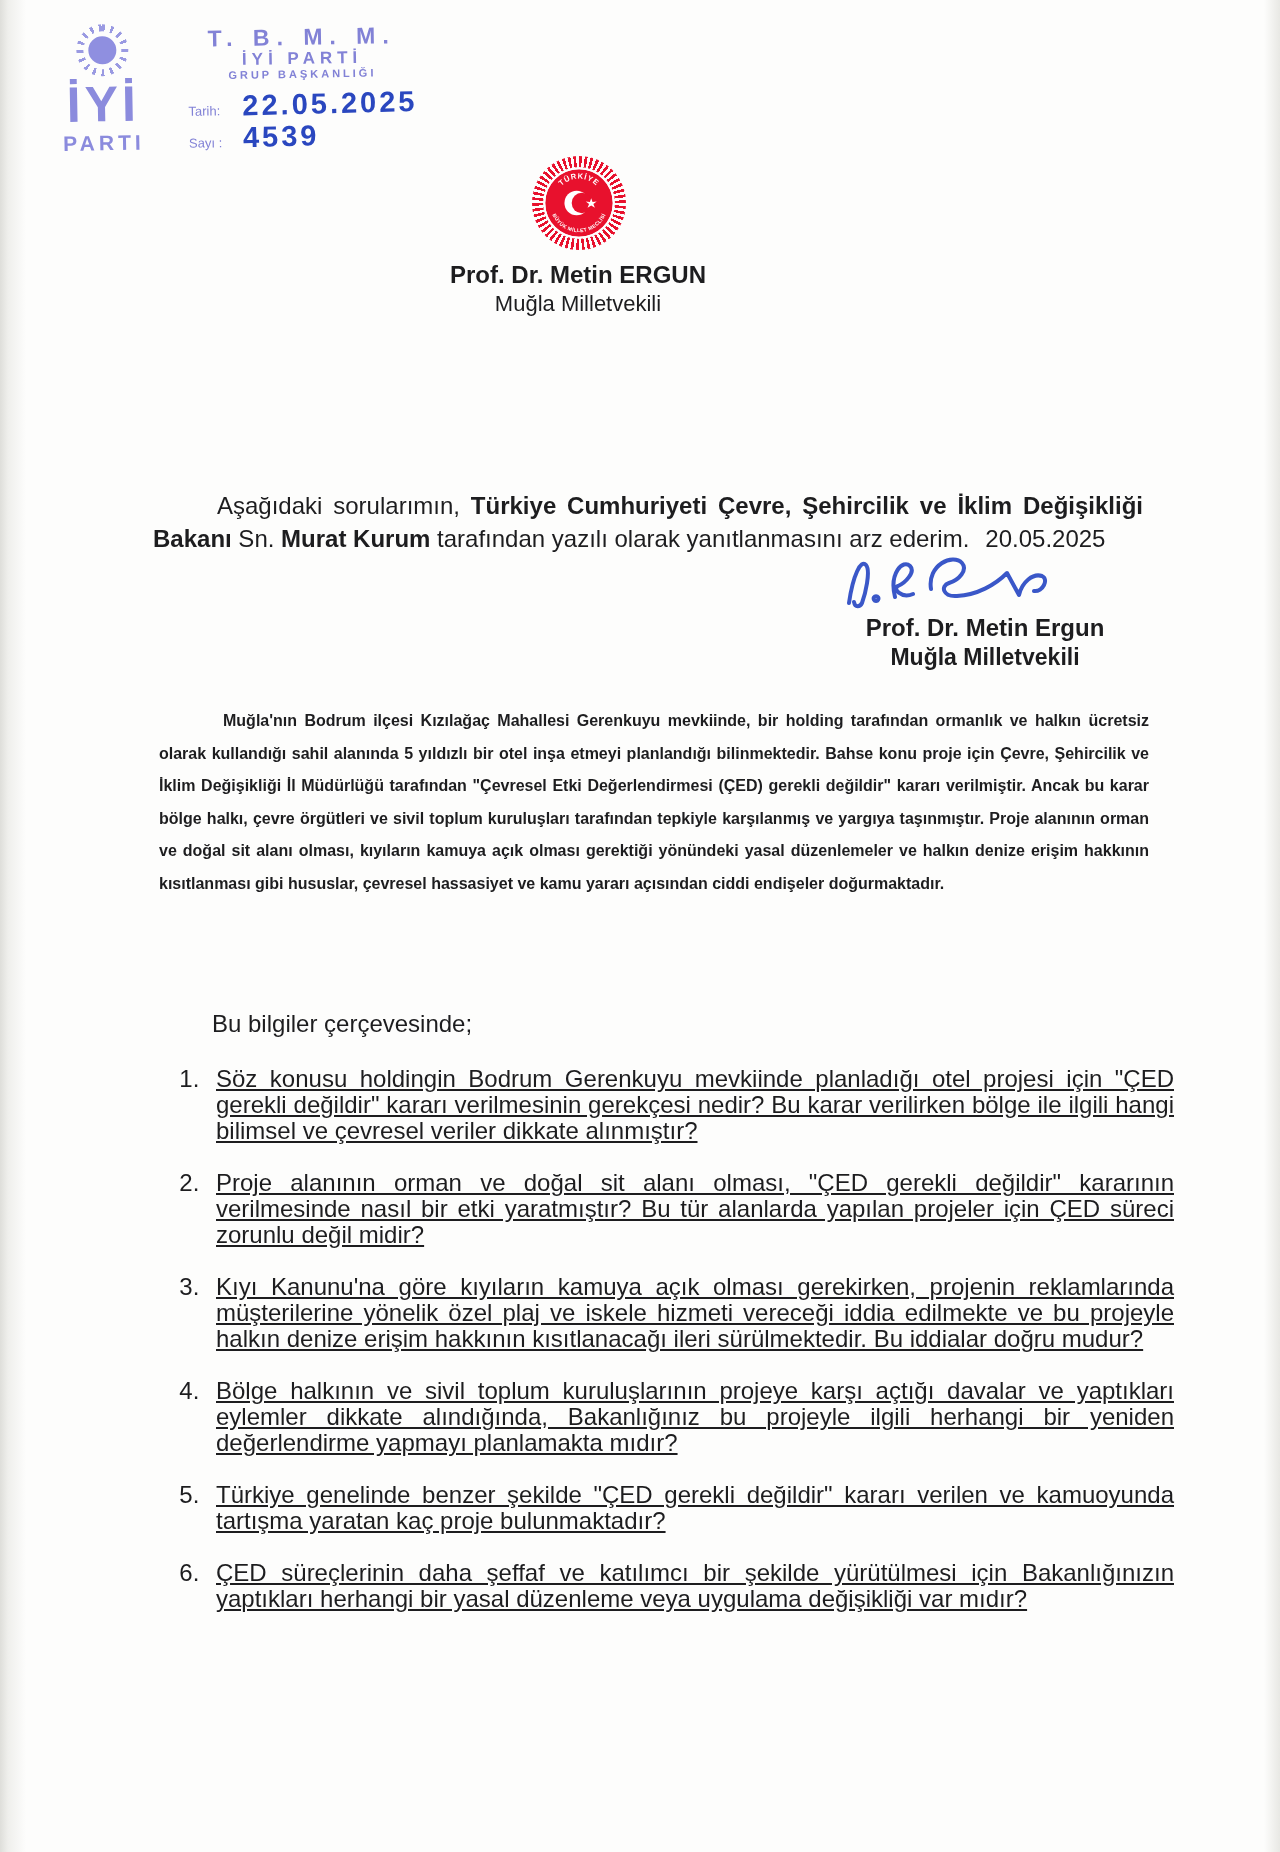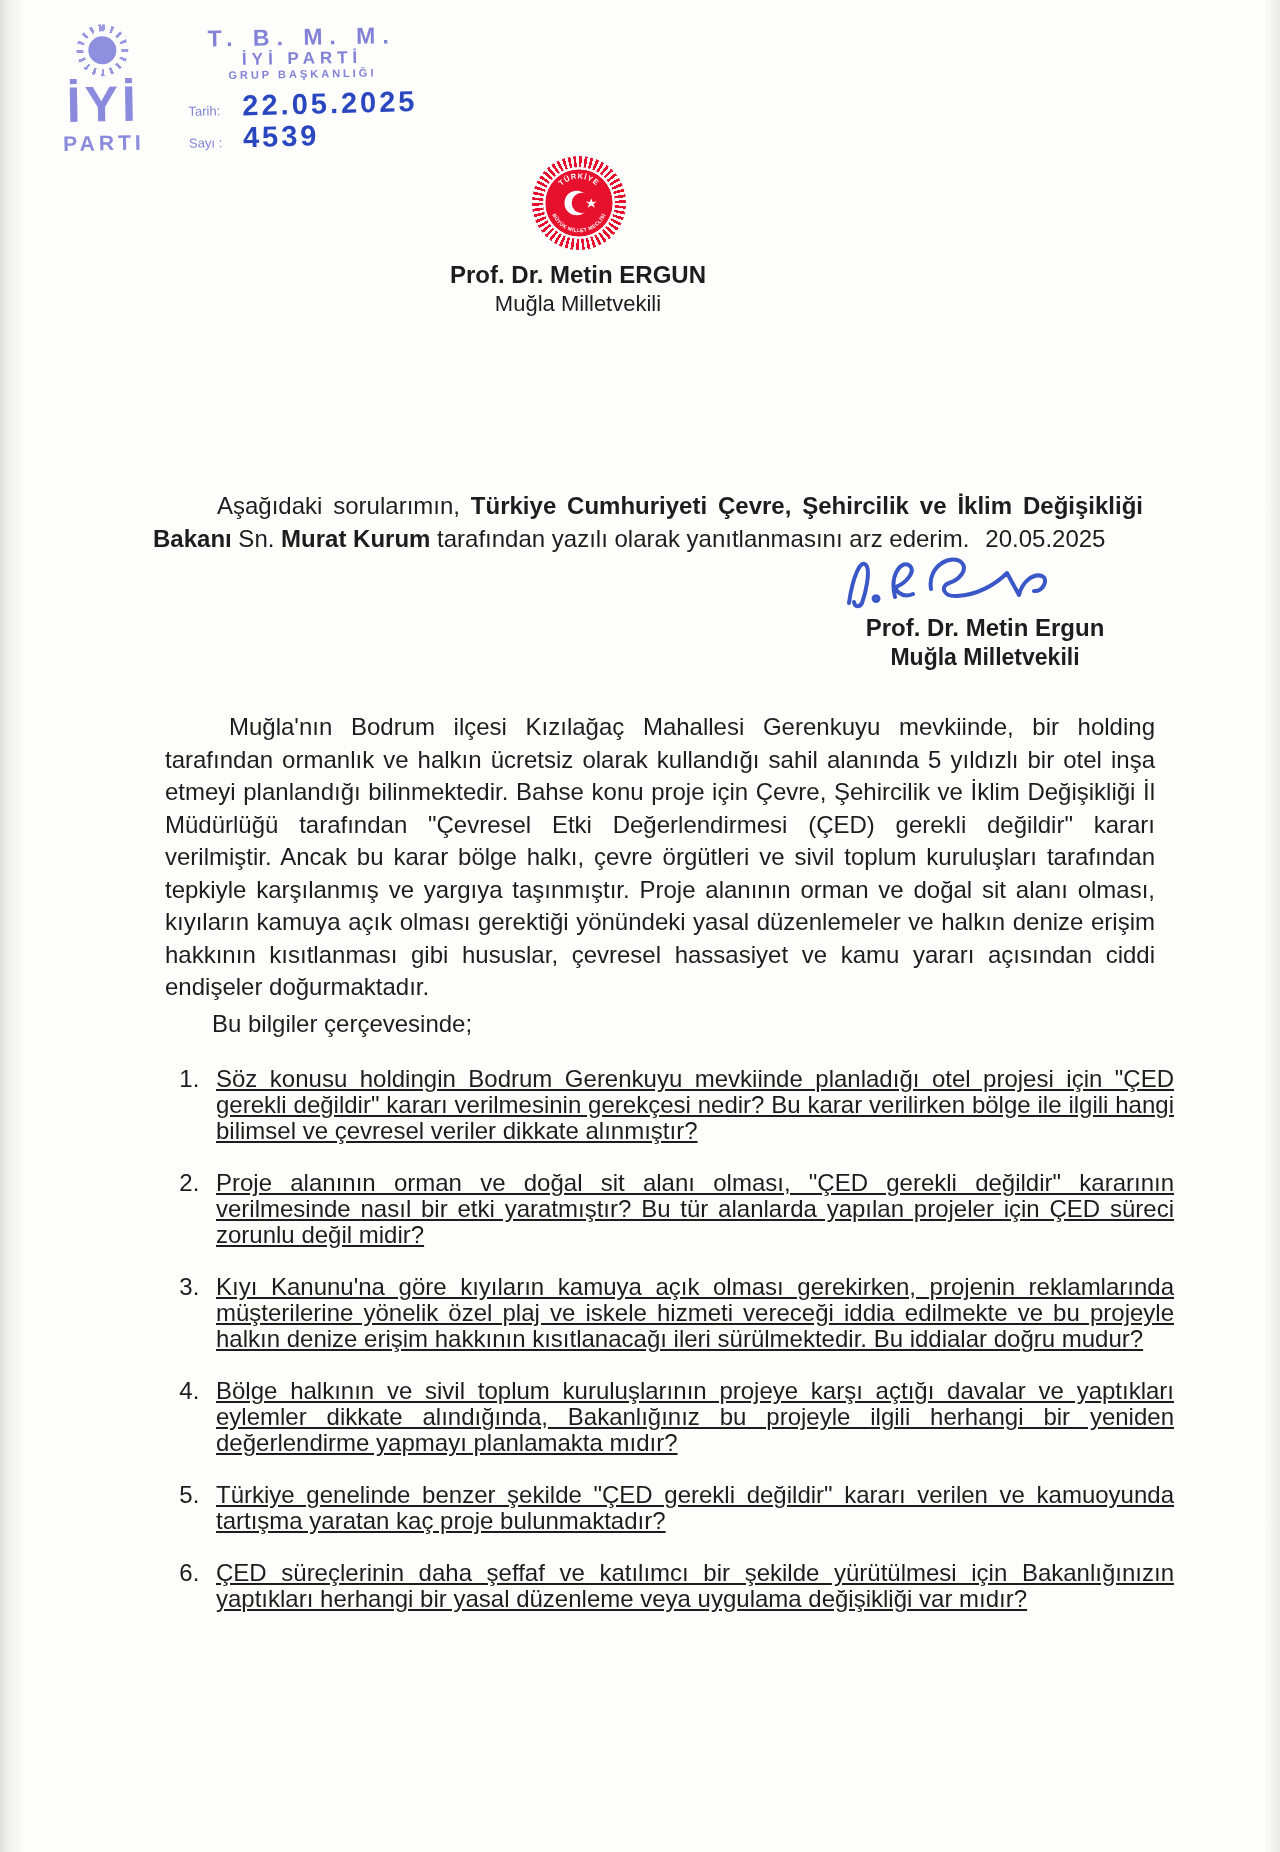--- a/index.html
+++ b/index.html
@@ -56,22 +56,22 @@
     font-size:24px;line-height:33px;text-align:justify;text-indent:64px;}
   .intro .date{padding-left:16px;}
 
   
   .sig-block{position:absolute;top:545px;left:820px;width:330px;text-align:center;}
   .sig-scribble{display:block;margin:0 auto -6px auto;}
   .sig-name{font-size:24px;font-weight:bold;line-height:30px;}
   .sig-title{font-size:23px;font-weight:bold;line-height:29px;}
 
   
-  .para1{position:absolute;top:694px;left:148px;width:990px;margin:17px;
-    font-size:24px;line-height:32.5px;text-align:justify;text-indent:64px;}
+  .para1{position:absolute;top:694px;left:148px;width:990px;margin:11px;
+    font-size:16px;line-height:32.5px;text-align:justify;text-indent:64px;font-weight:bold;}
   .leadin{position:absolute;top:1010px;left:212px;font-size:24px;}
   ol.questions{position:absolute;top:1066px;left:170px;width:968px;margin:0;padding:0 0 0 36px;}
   ol.questions li{font-size:24px;line-height:26px;text-align:justify;
     margin-bottom:26px;padding-left:10px;text-decoration:underline;}
   ol.questions li::marker{font-size:24px;}
 </style>
 </head>
 <body>
 
 <div class="page">

